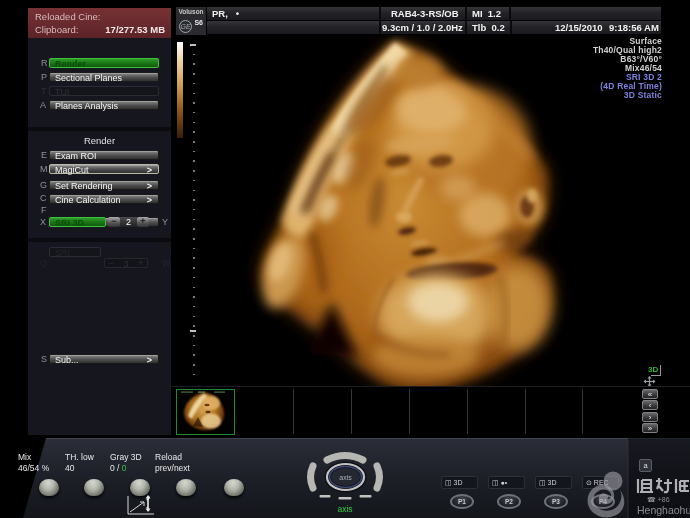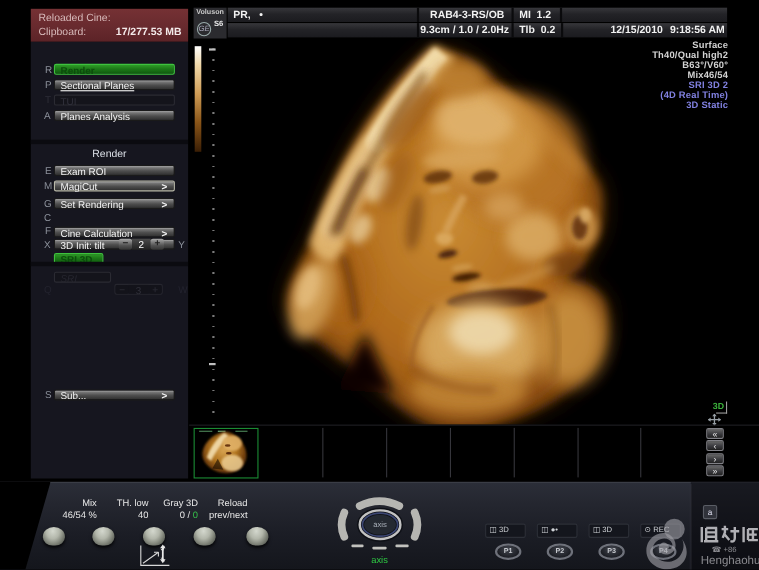--- a/index.html
+++ b/index.html
@@ -38,59 +38,59 @@
   .tick{background:#c0c0c0;height:2px;width:6px;left:190px;}
   #annot{left:540px;top:37px;width:122px;text-align:right;font-size:8.5px;font-weight:bold;line-height:9px;color:#d2d2d2;letter-spacing:0.2px;}
   #annot .blue{color:#8080e0;}
   #greenbox{left:176px;top:389px;width:57px;height:44px;border:1px solid #1b8c34;background:#000;}
   .tsep{position:absolute;top:389px;width:1px;height:45px;background:#35353b;}
   .scrollbtn{position:absolute;left:642px;width:16px;height:10px;background:linear-gradient(180deg,#6a6a6a,#38383c 60%,#222);border:1px solid #808086;border-radius:2px;color:#e8e8e8;font-size:8px;line-height:9px;text-align:center;box-sizing:border-box;}
   
   #panel{left:0;top:438px;width:690px;height:80px;background:linear-gradient(180deg,#2b2e38 0%,#24262f 25%,#1b1d25 60%,#14161c 100%);border-top:1px solid #41444e;box-sizing:border-box;}
   #panelwedge{left:0;top:438px;width:60px;height:80px;background:#000;clip-path:polygon(0 0,46px 0,23px 80px,0 80px);}
   .knob{position:absolute;width:20px;height:17px;border-radius:50% 50% 45% 45%;background:radial-gradient(ellipse at 45% 22%,#d4d8ce 0%,#b2b6aa 38%,#83877c 62%,#4e524a 88%,#3a3e38 100%);box-shadow:0 2px 3px rgba(0,0,0,.85);}
-  .klabel{position:absolute;width:70px;text-align:right;color:#e9e9e9;font-size:8.5px;line-height:11px;}
+  .klabel{position:absolute;width:70px;text-align:left;color:#e9e9e9;font-size:8.5px;line-height:11px;}
   .klabel .g{color:#35c04a;}
   .pbtn{position:absolute;width:24px;height:15px;border-radius:50%;background:radial-gradient(ellipse at 50% 30%,#43464f,#1a1c22 75%);border:2px solid #6e717a;box-sizing:border-box;color:#c6c9ce;font-size:6.5px;font-weight:bold;text-align:center;line-height:11px;}
   .strip{position:absolute;top:476px;width:37px;height:13px;background:#14161d;border-radius:2px;border:1px solid #2c2f37;box-sizing:border-box;color:#cfd2d6;font-size:7px;line-height:11px;}
   #abtn{left:639px;top:459px;width:11px;height:11px;background:#30323a;border:1px solid #5a5d65;border-radius:2px;color:#dde;font-size:7.5px;line-height:11px;text-align:center;}
   #wmh{left:637px;top:504px;color:rgba(165,165,170,.82);font-size:10.5px;}
 </style>
 </head>
 <body>
 
 <div class="abs" id="redbanner">
   <div class="r1">Reloaded Cine:</div>
   <div class="r2">Clipboard:</div>
   <div class="mb">17/277.53 MB</div>
 </div>
 <div class="abs" id="sidepanel">
   <div class="seclbl" style="left:13px;top:20px;">R</div>
   <div class="btn green" style="top:20px;">Render</div>
   <div class="seclbl" style="left:13px;top:34px;">P</div>
-  <div class="btn" style="top:34px;text-decoration:underline;">Sectional Planes</div>
+  <div class="btn" style="top:34px;">Sectional Planes</div>
   <div class="seclbl" style="left:13px;top:48px;color:#2e2e38;">T</div>
   <div class="btn dis" style="top:48px;">TUI</div>
   <div class="seclbl" style="left:12px;top:62px;">A</div>
   <div class="btn" style="top:62px;">Planes Analysis</div>
 
   <div style="position:absolute;left:0;top:89px;width:143px;height:4px;background:#0b0b10;"></div>
   <div class="sechdr" style="top:97px;">Render</div>
   <div class="seclbl" style="left:13px;top:112px;">E</div>
   <div class="btn" style="top:112px;">Exam ROI</div>
   <div class="seclbl" style="left:12px;top:126px;">M</div>
   <div class="btn focus" style="top:126px;">MagiCut<span class="arr">&gt;</span></div>
   <div class="seclbl" style="left:12px;top:142px;">G</div>
   <div class="btn" style="top:142px;">Set Rendering<span class="arr">&gt;</span></div>
   <div class="seclbl" style="left:12px;top:155px;">C</div>
-  <div class="btn" style="top:168px;">Cine Calculation<span class="arr">&gt;</span></div>
+  <div class="btn" style="top:156px;">Cine Calculation<span class="arr">&gt;</span></div>
   <div class="seclbl" style="left:13px;top:167px;">F</div>
   <div class="btn" style="top:179px;">3D Init: tilt</div>
   <div class="seclbl" style="left:12px;top:179px;">X</div>
-  <div class="btn green" style="top:192px;width:45px;">SRI 3D</div>
+  <div class="btn green" style="top:179px;width:57px;">SRI 3D</div>
   <div class="spin" style="left:80px;top:179px;width:41px;">
       <div class="pm">−</div>
       <div class="val">2</div>
       <div class="pm">+</div>
     </div>
   <div class="seclbl" style="left:134px;top:179px;">Y</div>
 
   <div style="position:absolute;left:0;top:200px;width:143px;height:4px;background:#0b0b10;"></div>
   <div class="seclbl" style="left:12px;top:220px;color:#23232e;">Q</div>
   <div class="btn dis" style="top:209px;width:52px;color:#26262f;font-style:italic;">SRI</div>

